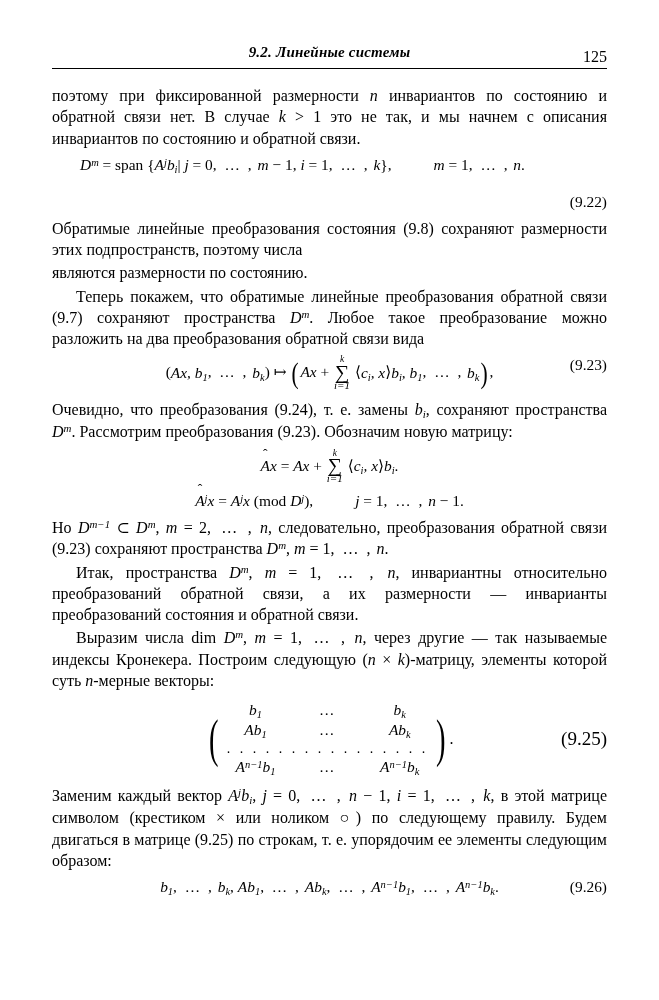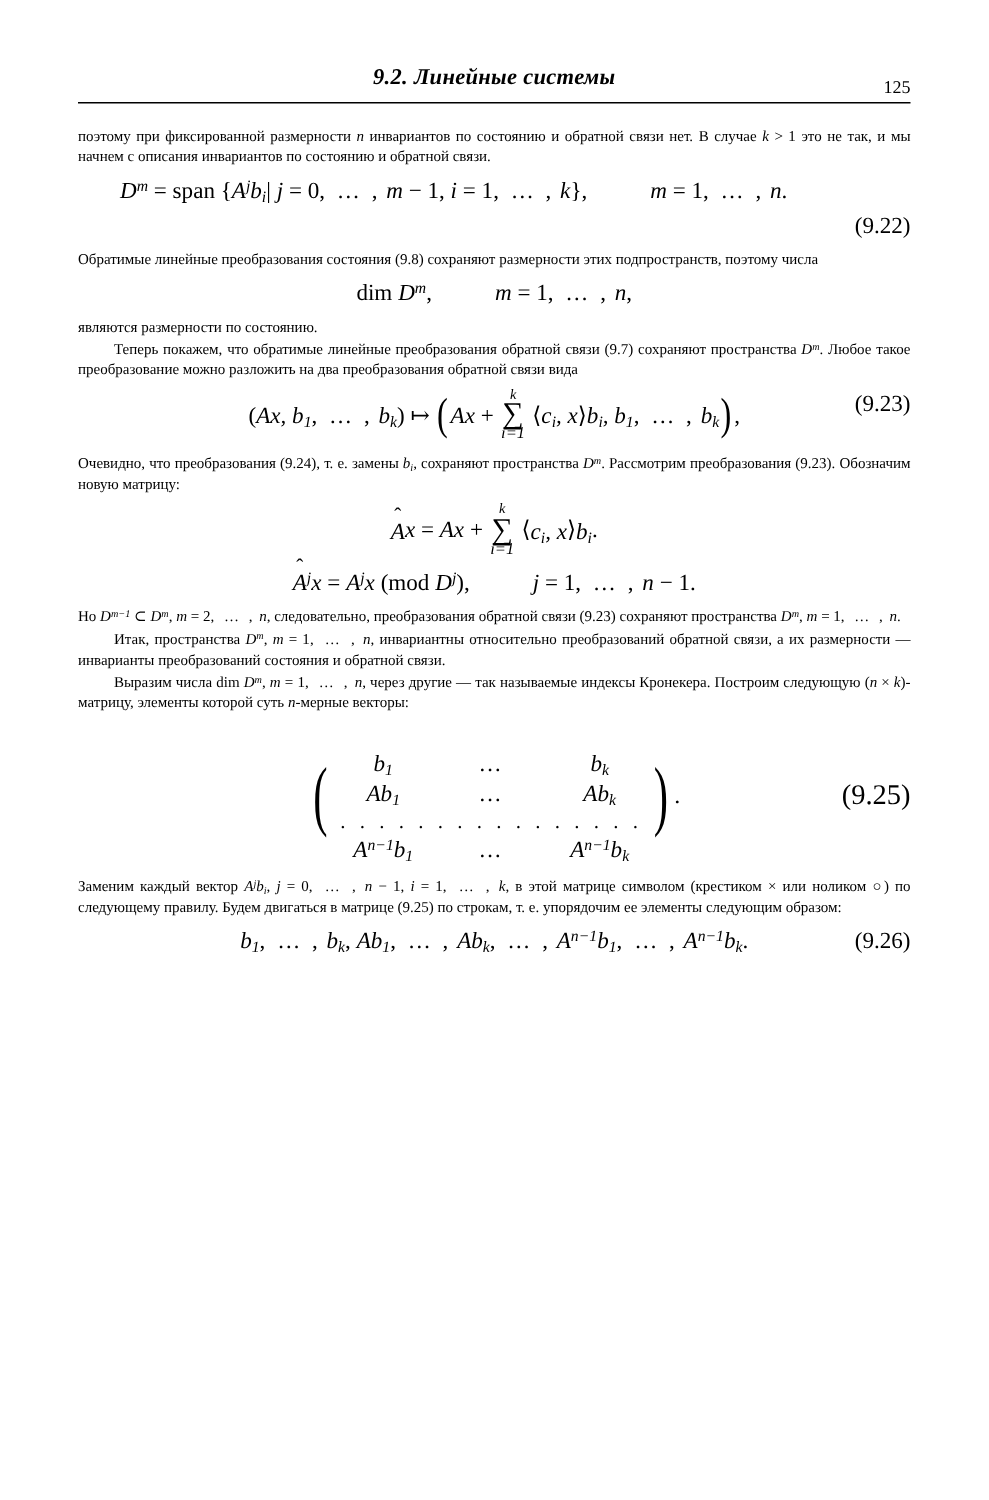--- a/index.html
+++ b/index.html
@@ -31,31 +31,31 @@
   }
   .header .running-title {
     font-style: italic;
     font-weight: bold;
     letter-spacing: 0.2px;
   }
   .header .page-number {
     position: absolute;
     right: 0;
     bottom: 0;
-    font-size: 12px;
+    font-size: 16px;
     font-weight: normal;
   }
   .rule {
     border-bottom: 1.2px solid #000;
     margin-top: 2px;
     margin-bottom: 16px;
   }
   p {
     margin: 0 0 2px 0;
-    font-size: 10px;
+    font-size: 16px;
     line-height: 1.33;
     text-align: justify;
     text-justify: inter-word;
     hyphens: manual;
   }
   p.indent {
     text-indent: 24px;
   }
   .it { font-style: italic; }
   .math {
@@ -83,21 +83,21 @@
     position: absolute;
     right: 0;
     top: 0;
     font-style: normal;
   }
   .eqline.tagbelow .tag {
     position: static;
     display: block;
     text-align: right;
     font-style: normal;
-    margin-top: 4px;
+    margin-top: 18px;
   }
   .eqline.leftish {
     text-align: left;
     padding-left: 28px;
   }
   .sumop {
     display: inline-block;
     vertical-align: middle;
     text-align: center;
     font-style: normal;
@@ -172,21 +172,20 @@
     display: inline-block;
   }
   .matrix-grid {
     display: grid;
     grid-template-columns: auto auto auto;
     column-gap: 26px;
     row-gap: 1px;
     font-size: 15.4px;
     text-align: center;
     padding: 0 4px;
-    margin-top: 16px;
   }
   .matrix-grid .dotsrow {
     grid-column: 1 / -1;
     letter-spacing: 3px;
     font-style: normal;
     font-size: 14px;
     text-align: center;
   }
   .dots { font-style: normal; letter-spacing: 2px; }
   .wide-space { display: inline-block; width: 42px; }
@@ -205,23 +204,20 @@
   <p>поэтому при фиксированной размерности <span class="math">n</span> инвариантов по состоянию и обратной связи нет. В случае <span class="math">k</span> &gt; 1 это не так, и мы начнем с описания инвариантов по состоянию и обратной связи.</p>
 
 
   <div class="eqline tagbelow leftish">
     <span class="math">D<sup>m</sup></span> <span class="up">= span</span> <span class="up">{</span><span class="math">A<sup>j</sup>b<sub>i</sub></span><span class="up">|</span> <span class="math">j</span> <span class="up">= 0<span class="dots">, … ,</span></span> <span class="math">m</span> <span class="up">− 1,</span> <span class="math">i</span> <span class="up">= 1<span class="dots">, … ,</span></span> <span class="math">k</span><span class="up">},</span><span class="wide-space"></span><span class="math">m</span> <span class="up">= 1<span class="dots">, … ,</span></span> <span class="math">n</span><span class="up">.</span>
     <span class="tag">(9.22)</span>
   </div>
 
   <p>Обратимые линейные преобразования состояния (9.8) сохраняют размерности этих подпространств, поэтому числа</p>
 
-  <div class="eqline">
-    <span class="up">dim</span> <span class="math">D<sup>m</sup></span><span class="up">,</span><span class="wide-space"></span><span class="math">m</span> <span class="up">= 1<span class="dots">, … ,</span></span> <span class="math">n</span><span class="up">,</span>
-  </div>
 
   <p>являются размерности по состоянию.</p>
 
   <p class="indent">Теперь покажем, что обратимые линейные преобразования обратной связи (9.7) сохраняют пространства <span class="math">D<sup>m</sup></span>. Любое такое преобразование можно разложить на два преобразования обратной связи вида</p>
 
   <div class="eqline">
     <span class="up">(</span><span class="math">Ax, b<sub>1</sub></span><span class="dots">, … ,</span> <span class="math">b<sub>k</sub></span><span class="up">) ↦</span>
     <span class="bigparen">(</span><span class="math">Ax</span> <span class="up">+</span>
     <span class="sumop"><span class="lim-top">k</span><span class="sigma">∑</span><span class="lim-bot">i=1</span></span>
     <span class="up">⟨</span><span class="math">c<sub>i</sub>, x</span><span class="up">⟩</span><span class="math">b<sub>i</sub>, b<sub>1</sub></span><span class="dots">, … ,</span> <span class="math">b<sub>k</sub></span><span class="bigparen">)</span><span class="up">,</span>

